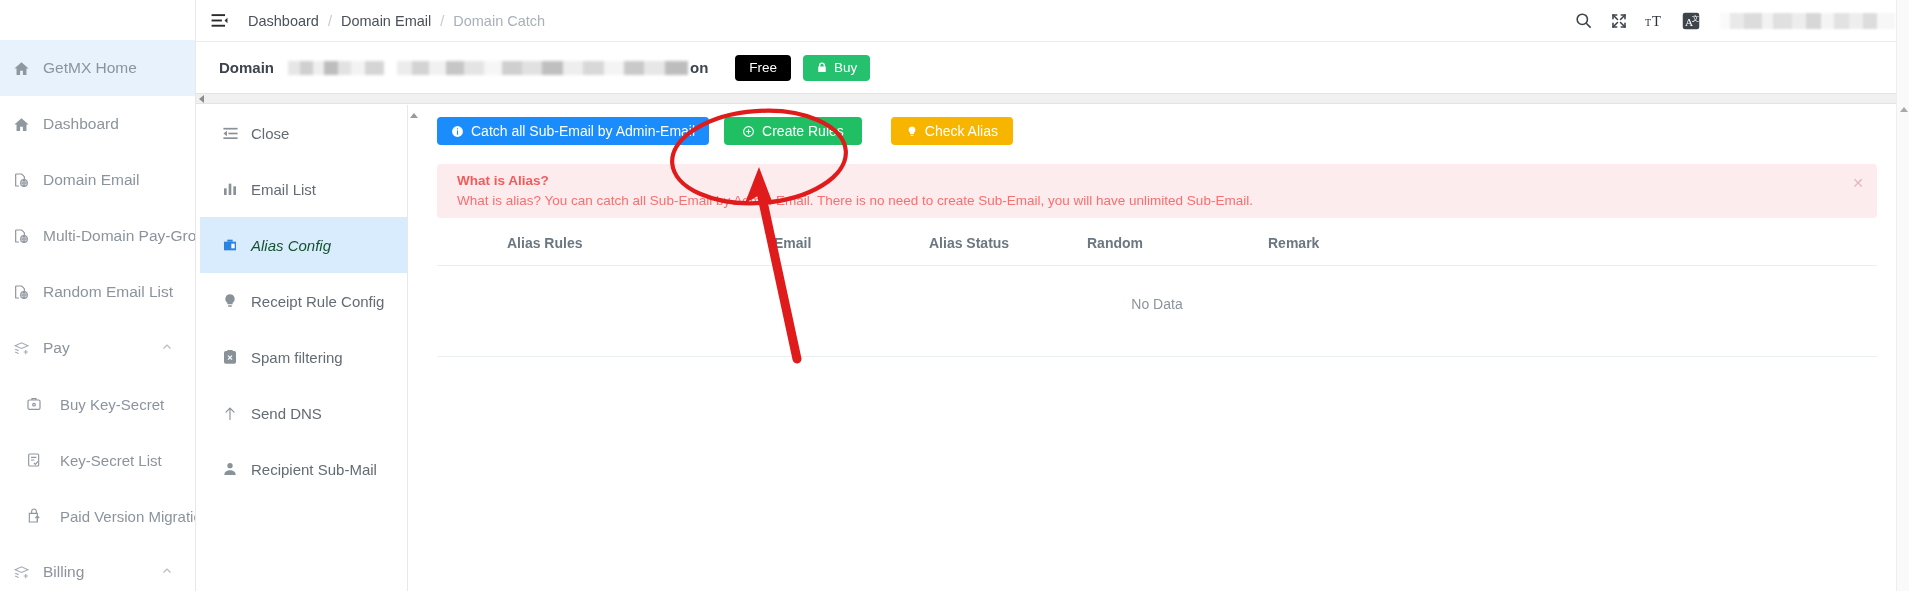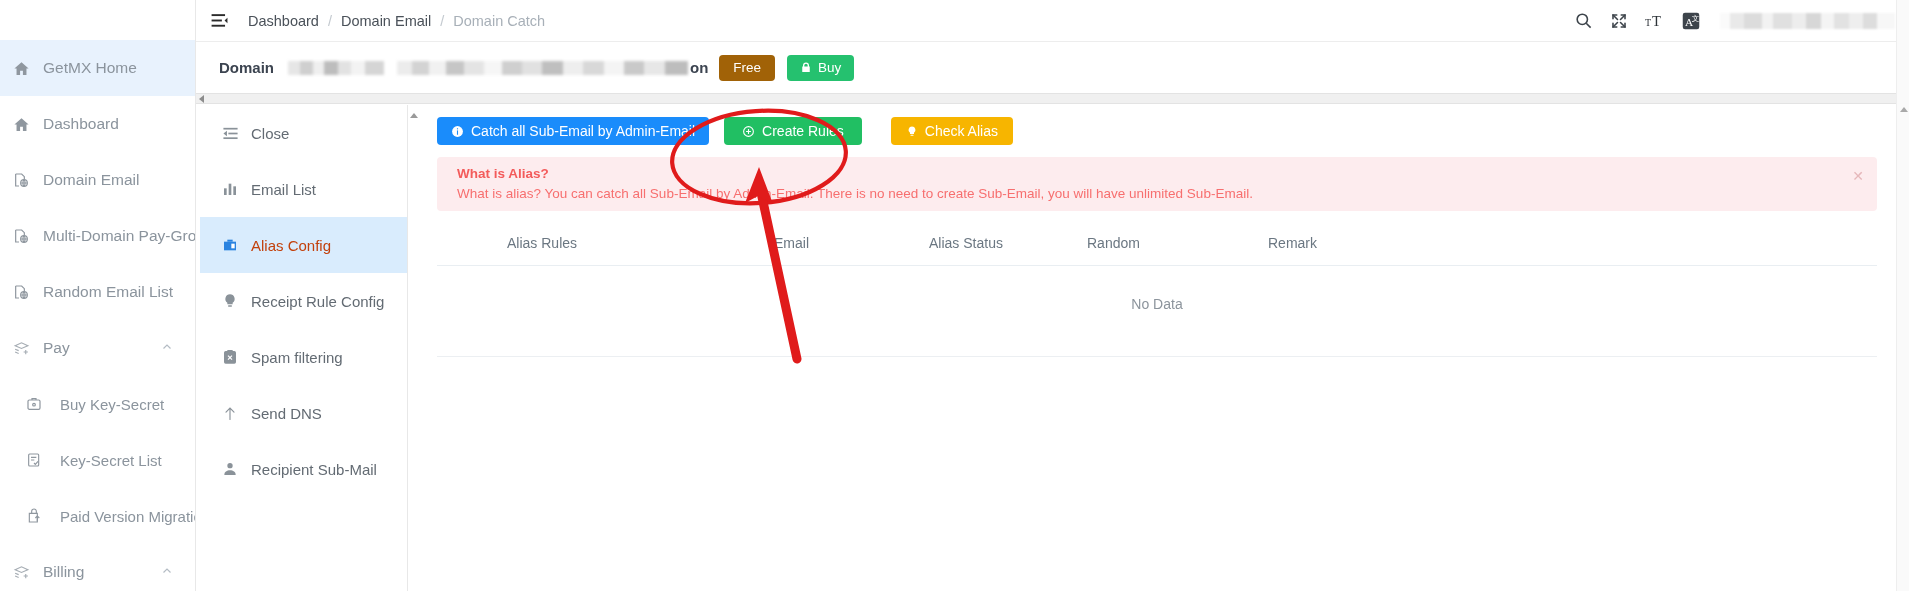--- a/index.html
+++ b/index.html
@@ -50,21 +50,21 @@
     background:linear-gradient(90deg,#e6e6e6 0 12%,#cfcfcf 12% 26%,#efefef 26% 38%,
       #bdbdbd 38% 52%,#e2e2e2 52% 66%,#f3f3f3 66% 80%,#d5d5d5 80% 100%);
     filter:blur(1.6px); }
   #domain-blur2 { width:291px; height:14px; margin-left:13px;
     background:linear-gradient(90deg,#ececec 0 5%,#d3d3d3 5% 11%,#f1f1f1 11% 17%,
       #c6c6c6 17% 23%,#e4e4e4 23% 30%,#f6f6f6 30% 36%,#cfcfcf 36% 43%,#e1e1e1 43% 50%,
       #bfbfbf 50% 57%,#eeeeee 57% 64%,#d8d8d8 64% 71%,#f4f4f4 71% 78%,#c9c9c9 78% 85%,
       #e7e7e7 85% 92%,#bdbdbd 92% 100%);
     filter:blur(1.5px); }
   #domain-tail { font-size:15px; font-weight:bold; color:#3c4450; margin-left:2px; }
-  #free-btn { margin-left:11px; height:26px; padding:0 14px; background:#a16207;
+  #free-btn { margin-left:27px; height:26px; padding:0 14px; background:#000000;
               color:#fff; font-size:13.5px; border-radius:4px; display:flex;
               align-items:center; cursor:pointer; }
   #buy-btn { margin-left:12px; height:26px; padding:0 13px; background:#25c16f;
              color:#fff; font-size:13.5px; border-radius:4px; display:flex;
              align-items:center; gap:6px; cursor:pointer; }
 
   
   #hscroll { position:absolute; left:196px; top:93px; width:1713px; height:11px;
              background:#f0f0f0; border-top:1px solid #e3e3e3;
              border-bottom:1px solid #e3e3e3; }
@@ -73,21 +73,21 @@
       border-right:5px solid #8c8c8c; }
   #hscroll .arrR { position:absolute; right:3px; top:1px; width:0; height:0;
       border-top:4px solid transparent; border-bottom:4px solid transparent;
       border-left:5px solid #8c8c8c; }
 
   
   #inner-menu { position:absolute; left:200px; top:105px; width:208px; height:486px;
                 background:#fff; border-right:1px solid #e8e8e8; overflow:hidden; }
   .im-item { display:flex; align-items:center; height:56px; padding-left:22px;
              font-size:15px; color:#636b73; white-space:nowrap; cursor:pointer; }
-  .im-item.active { background:#d9ecfd; color:#c2410c; }
+  .im-item.active { background:#d9ecfd; color:#14532d;font-style:italic; }
   .im-item .ico { width:25px; min-width:25px; color:#8a9299; display:flex; }
   .im-item.active .ico { color:#2a83e0; }
   .im-item .lbl { margin-left:4px; }
 
   
   #inner-vsb { position:absolute; left:408px; top:105px; width:11px; height:486px;
                background:#fff; }
   #inner-vsb .up { position:absolute; left:2px; top:8px; width:0; height:0;
       border-left:4px solid transparent; border-right:4px solid transparent;
       border-bottom:5px solid #9a9a9a; }
@@ -97,32 +97,32 @@
              background:#fff; overflow:hidden; }
 
   #btnrow { position:absolute; left:18px; top:12px; display:flex; align-items:center; }
   .abtn { height:28px; border-radius:4px; color:#fff; font-size:14px; display:flex;
           align-items:center; gap:7px; padding:0 14px; cursor:pointer; white-space:nowrap; }
   #btn-catch { background:#1a8cfb; }
   #btn-create { background:#21bf63; margin-left:15px; padding:0 18px; }
   #btn-check  { background:#f7b500; margin-left:29px; padding:12px 15px; }
 
   
-  #alert { position:absolute; left:18px; top:52px; width:1440px; height:54px;
+  #alert { position:absolute; left:18px; top:59px; width:1440px; height:54px;
            background:#fdecee; border-radius:4px;padding-left:8px; }
   #alert .title { position:absolute; left:20px; top:9px; font-size:13.5px;
                   font-weight:bold; color:#f35b5b; }
   #alert .desc { position:absolute; left:20px; top:29px; font-size:13.5px; color:#f76f6f; }
   #alert .x { position:absolute; right:13px; top:12px; font-size:14px;
               color:#e6b7ba; cursor:pointer; line-height:1; }
 
   
   #table { position:absolute; left:18px; top:120px; width:1440px; }
   #thead { position:relative; height:40px; }
-  #thead .th { position:absolute; top:10px; font-size:14px; font-weight:normal;
+  #thead .th { position:absolute; top:10px; font-size:14px; font-weight:bold;
                color:#6b7782; white-space:nowrap; }
   #tdivider { height:1px; background:#e9eef2; }
   #tbody { height:90px; position:relative; }
   #nodata { position:absolute; left:0; right:0; top:30px; text-align:center;
             font-size:14px; color:#8c949c; }
   #tbottom { height:1px; background:#eceff2; }
 
   
   #right-vsb { position:absolute; left:1896px; top:0; width:13px; height:591px;
                background:#fafafa; border-left:1px solid #eee; }

